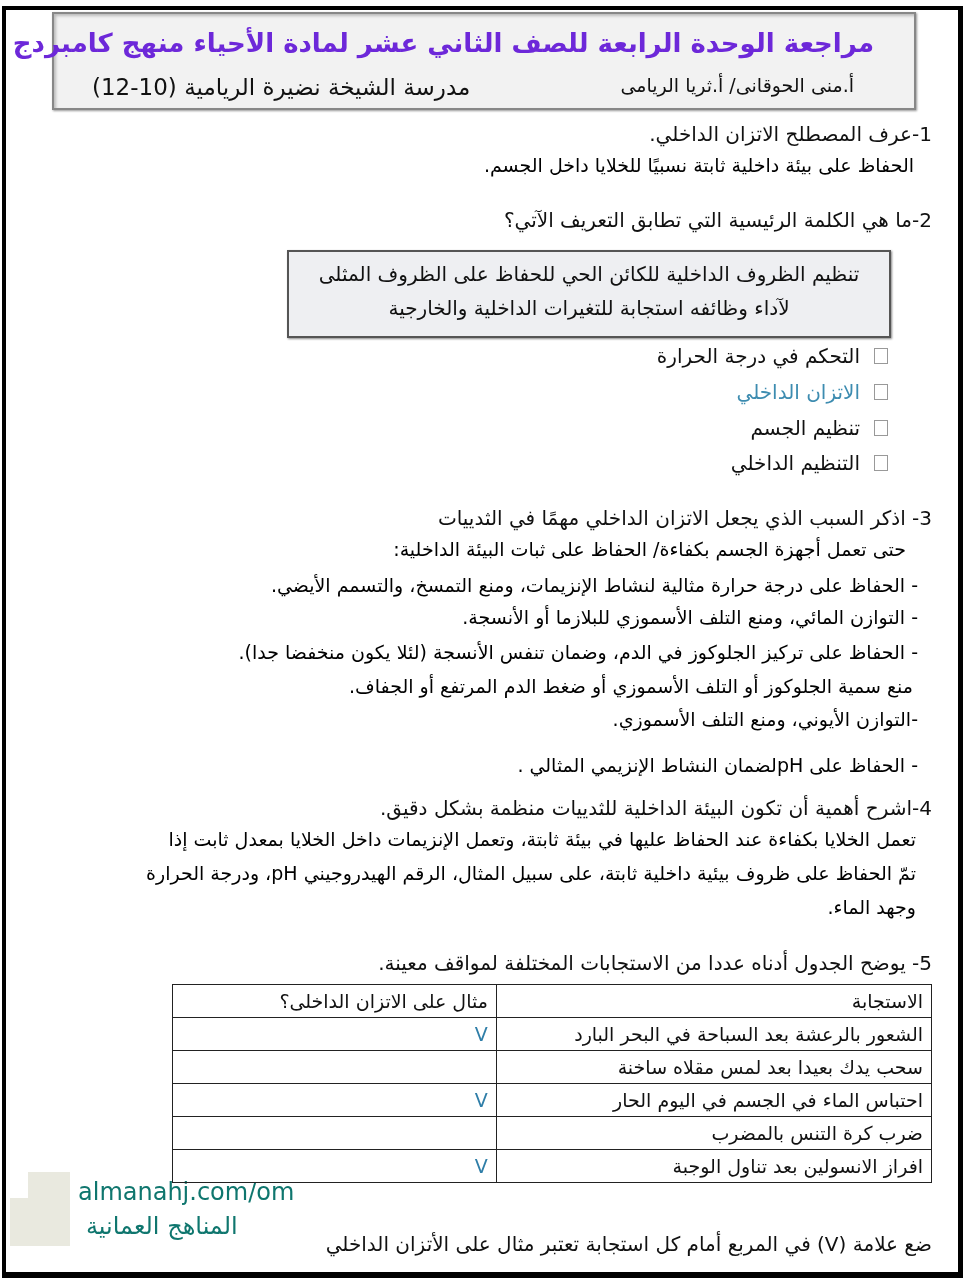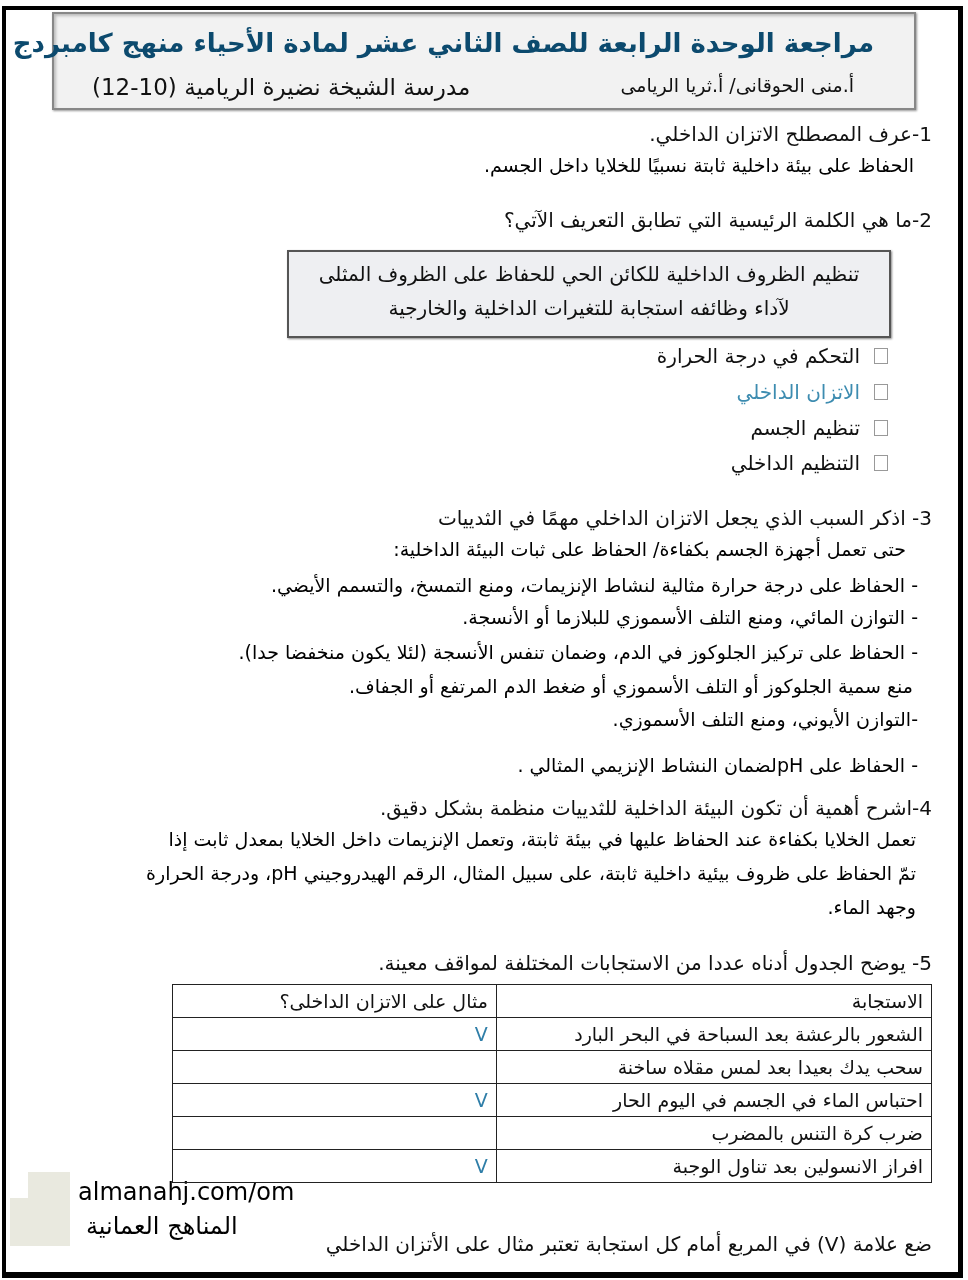--- a/index.html
+++ b/index.html
@@ -11,21 +11,21 @@
     position: absolute; left: 2px; top: 6px; width: 952px; height: 1262px;
     border: 4px solid #000; border-right-width: 5px; border-bottom-width: 6px;
   }
   .header-box {
     position: absolute; left: 52px; top: 12px; width: 860px; height: 94px;
     background: #f2f2f2; border: 2px solid #888;
     box-shadow: inset 2px 2px 3px #bbb, 1px 1px 2px #999;
   }
   .header-title {
     position: absolute; right: 40px; top: 14px; font-size: 26px; font-weight: bold;
-    direction: rtl; white-space: nowrap; color: #0c4a6e;
+    direction: rtl; white-space: nowrap; color: #6d28d9;
   }
   .header-teacher {
     position: absolute; right: 60px; top: 60px; font-size: 19px; direction: rtl; white-space: nowrap;
   }
   .header-school {
     position: absolute; left: 38px; top: 60px; font-size: 23px; direction: rtl; white-space: nowrap;
   }
   .q { position: absolute; right: 36px; direction: rtl; white-space: nowrap; font-size: 20px; color: #111; }
   .ans { position: absolute; direction: rtl; white-space: nowrap; font-size: 19px; color: #000000; }
   .def-box {
@@ -40,21 +40,21 @@
     position: absolute; left: 172px; top: 984px; width: 760px; border-collapse: collapse; direction: rtl;
   }
   table.resp td, table.resp th {
     border: 1.5px solid #222; height: 32px; font-size: 19px; font-weight: normal; padding: 0 8px;
     text-align: right; white-space: nowrap;
   }
   table.resp .c1 { width: 318px; }
   table.resp .c2 { width: 426px; }
   .tick { color: #2f7ea8; font-weight: bold; font-size: 20px; }
   .watermark-shape { position: absolute; background: #e9e9df; }
-  .watermark-text { position: absolute; color: #000000; font-size: 24px; white-space: nowrap; }
+  .watermark-text { position: absolute; color: #0f766e; font-size: 24px; white-space: nowrap; }
 </style>
 </head>
 <body>
 
 <div class="frame"></div>
 
 <div class="watermark-shape" style="left:28px;top:1172px;width:42px;height:72px;"></div>
 <div class="watermark-shape" style="left:10px;top:1198px;width:60px;height:48px;"></div>
 <div class="watermark-text" style="left:78px;top:1178px;">almanahj.com/om</div>
 <div class="watermark-text" style="left:86px;top:1212px;">المناهج العمانية</div>

